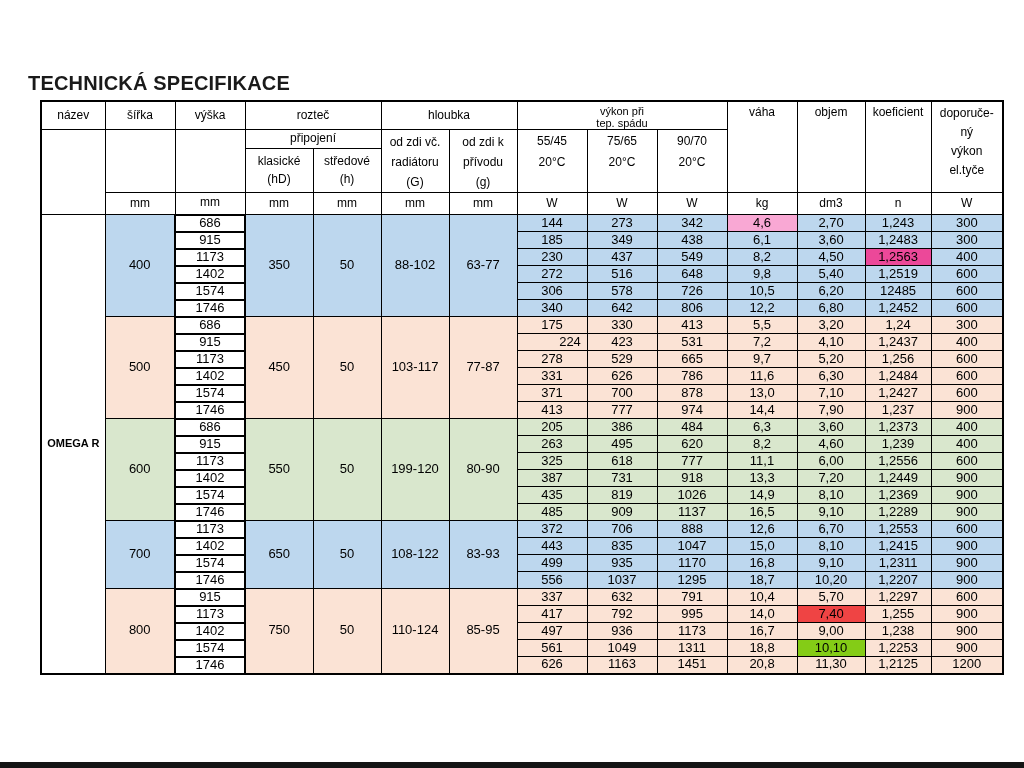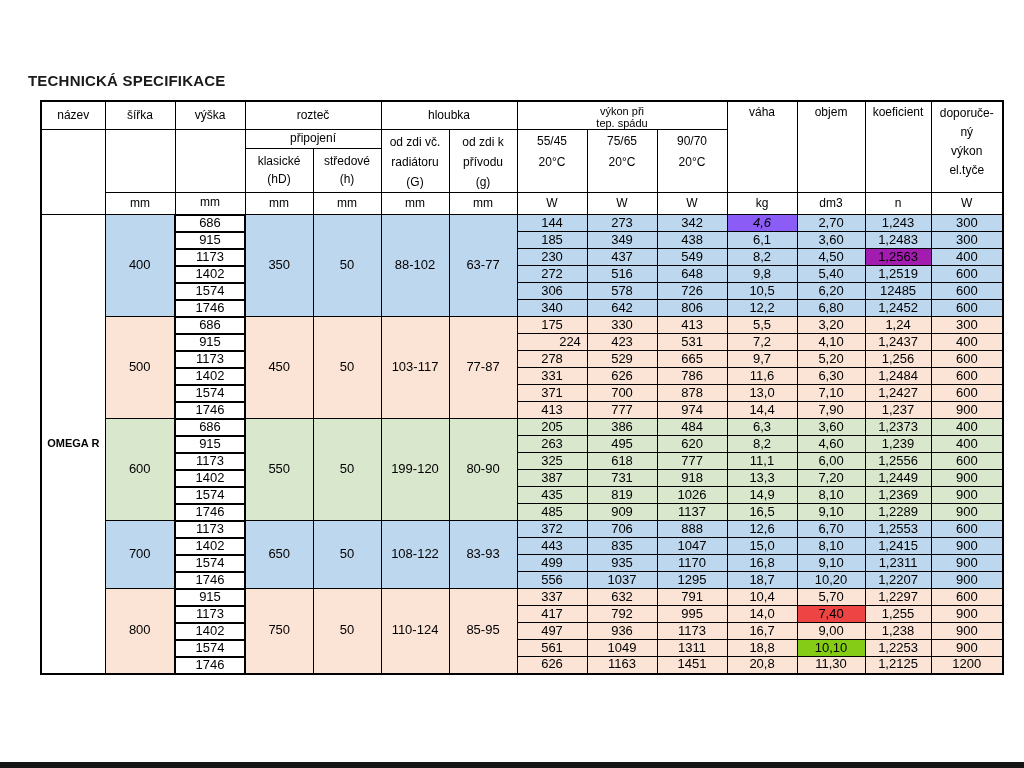--- a/index.html
+++ b/index.html
@@ -8,21 +8,21 @@
     width: 1024px; height: 768px;
     background: #ffffff;
     font-family: "Liberation Sans", sans-serif;
     position: relative;
     overflow: hidden;
     color: #000;
   }
   .page-title {
     position: absolute;
     left: 28px; top: 72px;
-    font-size: 15px;
+    font-size: 20px;
     font-weight: bold;
     letter-spacing: 0.2px;
     color: #1a1a1a;
   }
   table.spec {
     position: absolute;
     left: 40px; top: 100px;
     width: 962px;
     border-collapse: collapse;
     table-layout: fixed;
@@ -146,21 +146,21 @@
         <td rowspan="27" class="product">OMEGA R</td>
         <td rowspan="6" style="background: rgb(189, 215, 238);">400</td>
         <td class="vyska">686</td>
         <td rowspan="6" style="background: rgb(189, 215, 238);">350</td>
         <td rowspan="6" style="background: rgb(189, 215, 238);">50</td>
         <td rowspan="6" style="background: rgb(189, 215, 238);">88-102</td>
         <td rowspan="6" style="background: rgb(189, 215, 238);">63-77</td>
         <td style="background: rgb(189, 215, 238);">144</td>
         <td style="background: rgb(189, 215, 238);">273</td>
         <td style="background: rgb(189, 215, 238);">342</td>
-        <td style="background: #8b5cf6; font-style: italic;">4,6</td>
+        <td style="background: #f9a8d4;">4,6</td>
         <td style="background: rgb(189, 215, 238);">2,70</td>
         <td style="background: rgb(189, 215, 238);">1,243</td>
         <td style="background: rgb(189, 215, 238);">300</td>
       </tr>
       <tr>
         <td class="vyska">915</td>
         <td style="background: rgb(189, 215, 238);">185</td>
         <td style="background: rgb(189, 215, 238);">349</td>
         <td style="background: rgb(189, 215, 238);">438</td>
         <td style="background: rgb(189, 215, 238);">6,1</td>
@@ -168,21 +168,21 @@
         <td style="background: rgb(189, 215, 238);">1,2483</td>
         <td style="background: rgb(189, 215, 238);">300</td>
       </tr>
       <tr>
         <td class="vyska">1173</td>
         <td style="background: rgb(189, 215, 238);">230</td>
         <td style="background: rgb(189, 215, 238);">437</td>
         <td style="background: rgb(189, 215, 238);">549</td>
         <td style="background: rgb(189, 215, 238);">8,2</td>
         <td style="background: rgb(189, 215, 238);">4,50</td>
-        <td style="background: #a21caf;">1,2563</td>
+        <td style="background: #ec4899;">1,2563</td>
         <td style="background: rgb(189, 215, 238);">400</td>
       </tr>
       <tr>
         <td class="vyska">1402</td>
         <td style="background: rgb(189, 215, 238);">272</td>
         <td style="background: rgb(189, 215, 238);">516</td>
         <td style="background: rgb(189, 215, 238);">648</td>
         <td style="background: rgb(189, 215, 238);">9,8</td>
         <td style="background: rgb(189, 215, 238);">5,40</td>
         <td style="background: rgb(189, 215, 238);">1,2519</td>

